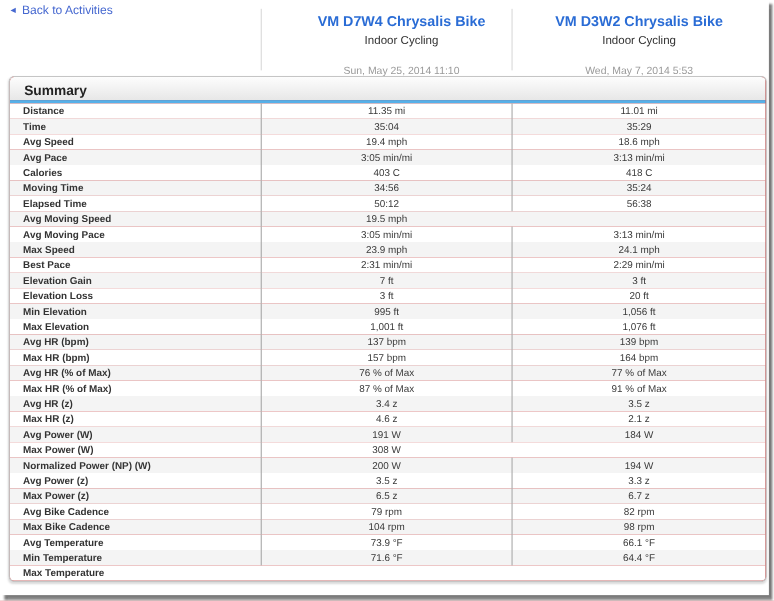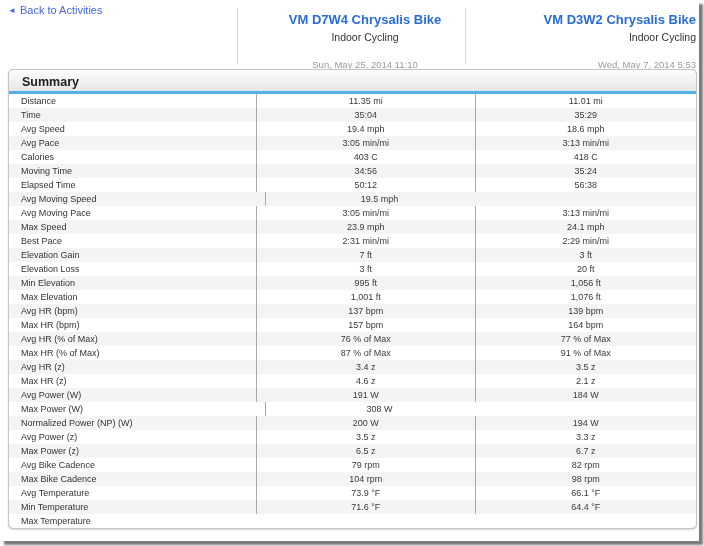--- a/index.html
+++ b/index.html
@@ -36,21 +36,21 @@
   
   .activity-header {
     position: absolute;
     top: 8px;
     height: 56px;
     border-left: 1px solid #d9d9d9;
     text-align: center;
     padding-top: 4px;
   }
   .activity-header.col1 { left: 237px; width: 228px; padding-left: 27px; }
-  .activity-header.col2 { left: 465px; width: 231px; text-align: right; }
+  .activity-header.col2 { left: 465px; width: 231px; }
   .activity-title {
     font-size: 13px;
     font-weight: bold;
     color: #2a6cd5;
     cursor: pointer;
   }
   .activity-type {
     font-size: 10.5px;
     color: #333333;
     margin-top: 4px;
@@ -89,28 +89,28 @@
     line-height: 14px;
     font-size: 9px;
     color: #3a3a3a;
     background: #ffffff;
   }
   .row.alt { background: #f4f4f4; }
   .cell { overflow: hidden; white-space: nowrap; }
   .cell.label {
     width: 228px;
     padding-left: 12px;
-    font-weight: normal;
+    font-weight: bold;
     color: #333333;
   }
   .cell.value {
     text-align: center;
     border-left: 1px solid #a9a9a9;
   }
-  .cell.v1 { width: 228px; margin-left: 28px; }
+  .cell.v1 { width: 228px; }
   .cell.v2 { width: 231px; }
   .row.last .cell.value { border-left: none; }
 </style>
 </head>
 <body>
 
 <div class="frame">
 
   <a class="back-link">
     <span class="arrow">◄</span><span>Back to Activities</span>

